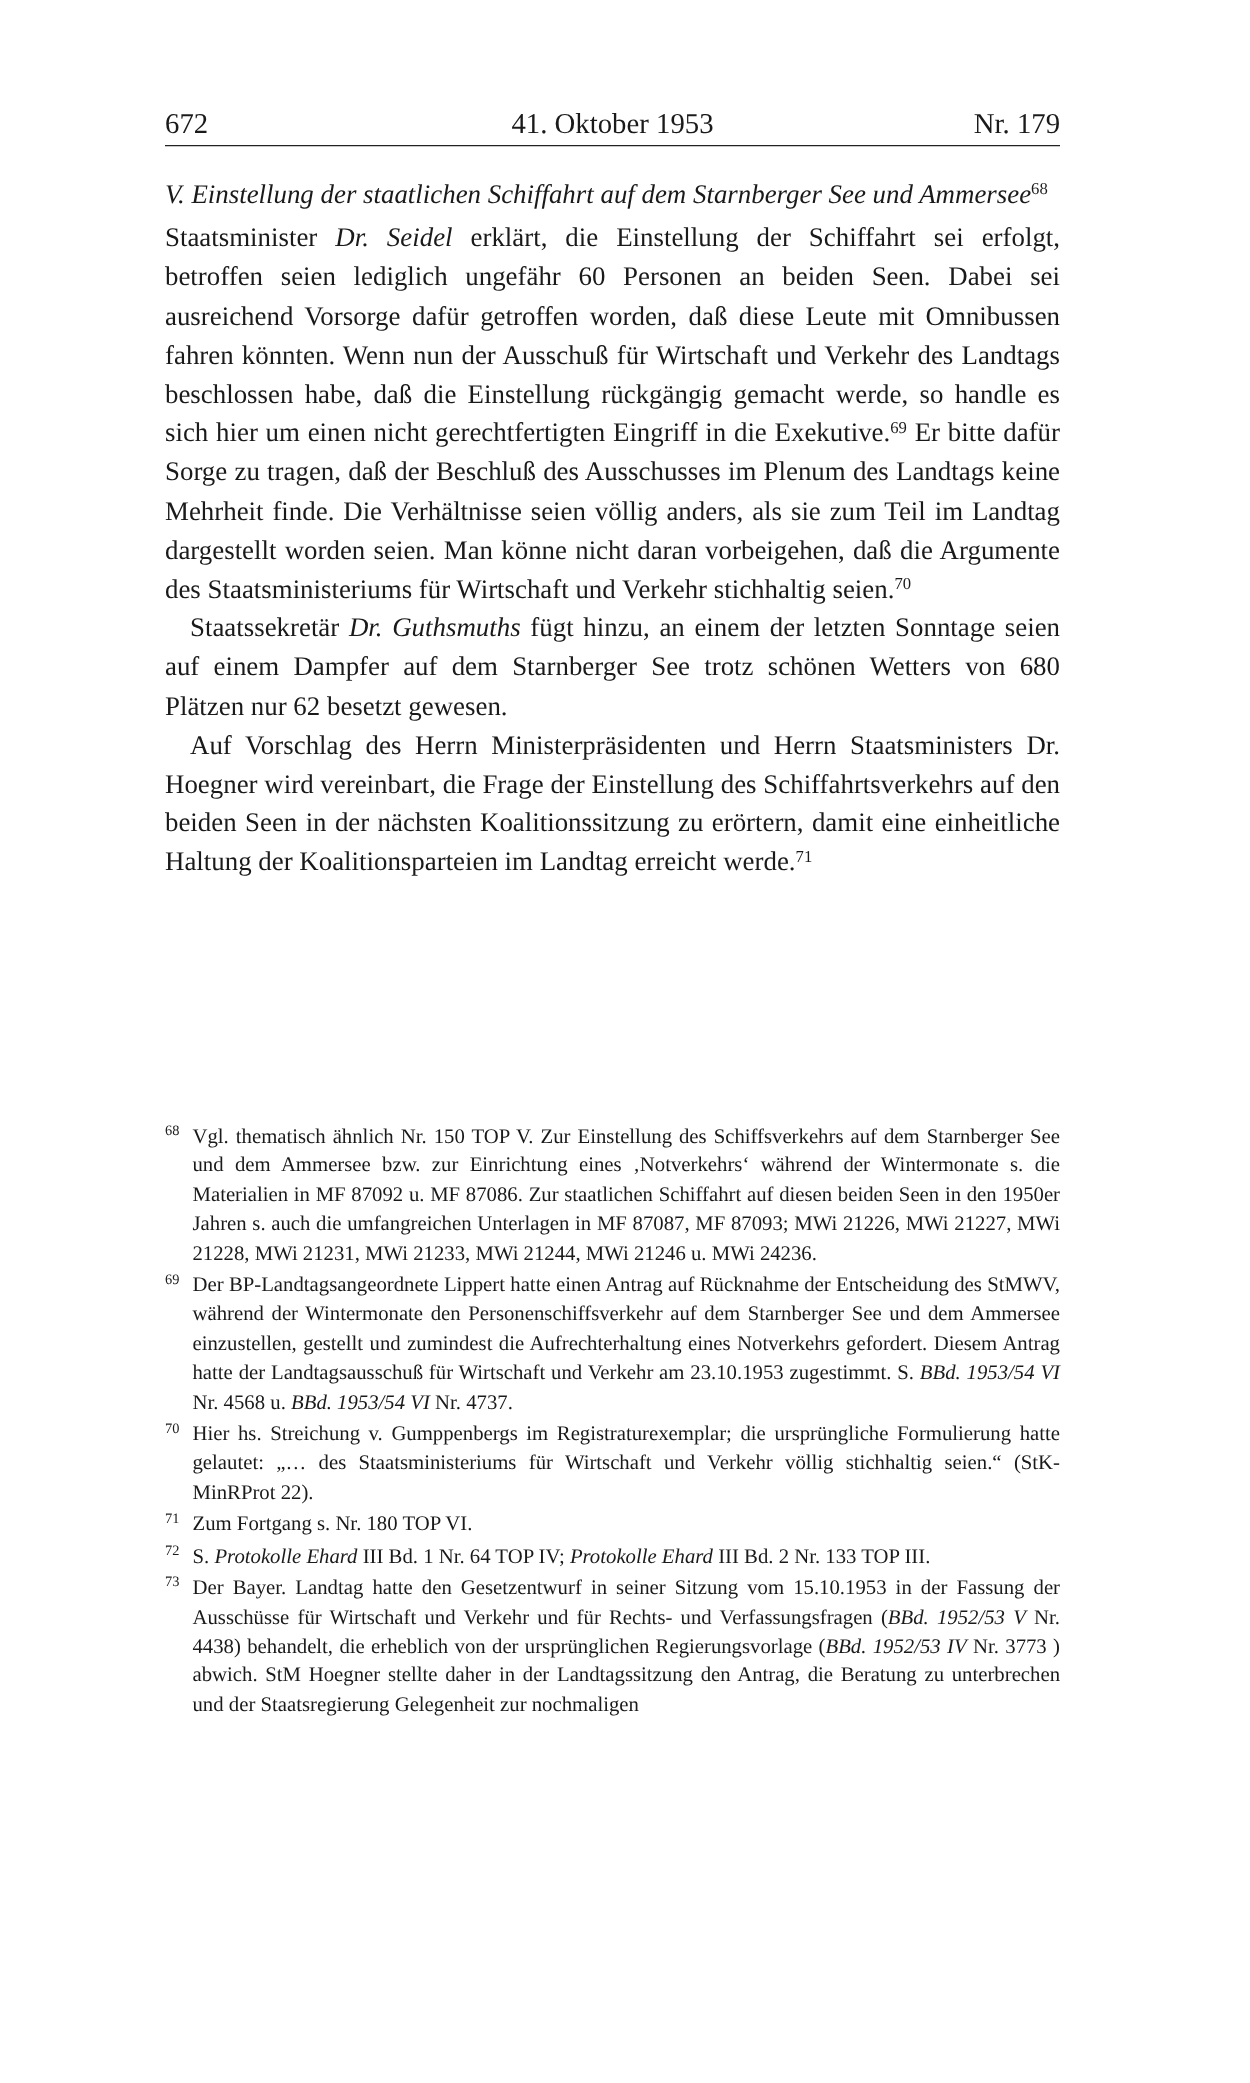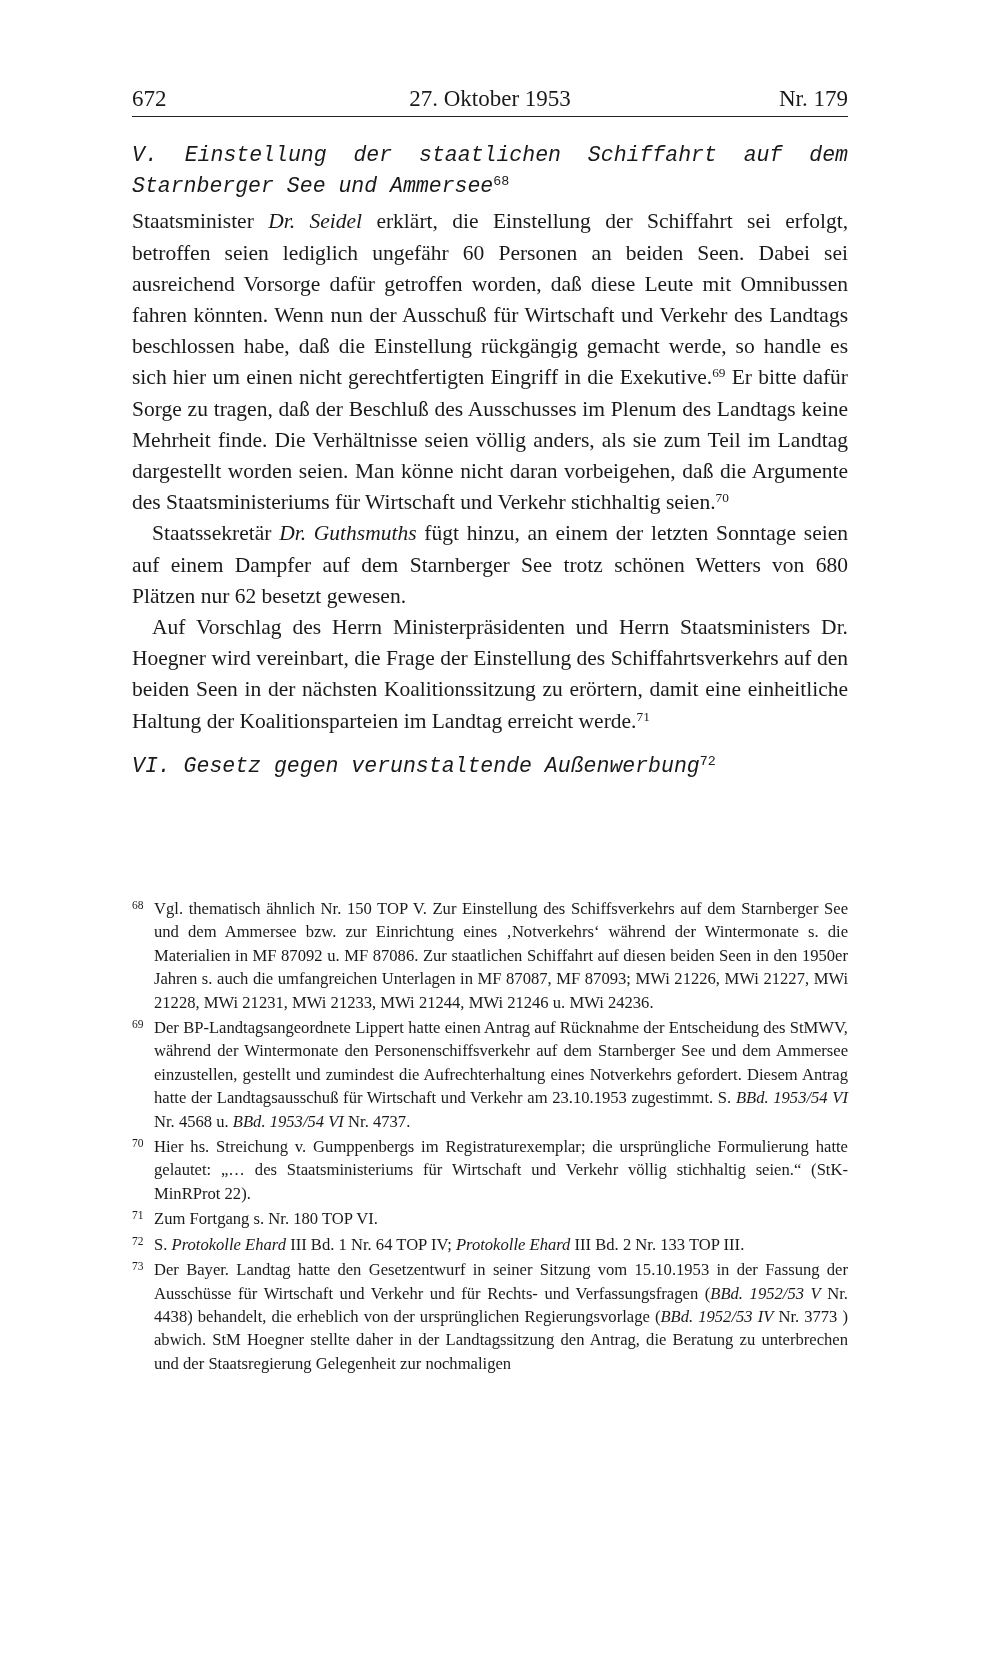--- a/index.html
+++ b/index.html
@@ -8,46 +8,45 @@
   .page { position: absolute; left: 132px; top: 0; width: 716px; }
   .running-head { position: absolute; top: 84px; left: 0; width: 716px; height: 30px;
                   font-size: 23px; line-height: 30px; }
   .rh-left { position: absolute; left: 0; top: 0; }
   .rh-center { position: absolute; left: 0; right: 0; top: 0; text-align: center; }
   .rh-right { position: absolute; right: 0; top: 0; text-align: right; }
   .rule { position: absolute; top: 116px; left: 0; width: 716px; height: 1px; background: #222; }
   .body { position: absolute; top: 140px; left: 0; width: 716px; font-size: 21.5px; line-height: 31.2px; }
   .body p { margin: 0; text-align: justify; }
   .body p.indent { text-indent: 20px; }
-  .sec-head { font-style: italic; margin: 0 0 4px 0 !important; text-align: right; font-family: Liberation Mono, monospace; }
+  .sec-head { font-style: italic; margin: 0 0 4px 0 !important; text-align: right; }
   .sec-head.gap { margin-top: 14px !important; }
   sup { font-size: 0.62em; vertical-align: 0.5em; line-height: 0; font-style: normal; }
   .sec-head sup { font-style: normal; }
   .footnotes { position: absolute; top: 897px; left: 0; width: 716px; font-size: 16.6px; line-height: 23.4px; }
   .fn { position: relative; padding-left: 22px; text-align: justify; margin: 0 0 2px 0; }
   .fn-num { position: absolute; left: 0; top: -3px; font-size: 11.5px; }
   i { }
 </style>
 </head>
 <body>
 
 <div class="page">
   <div class="running-head">
     <span class="rh-left">672</span>
-    <span class="rh-center">27. Oktober 1953</span>
+    <span class="rh-center">41. Oktober 1953</span>
     <span class="rh-right">Nr. 179</span>
   </div>
   <div class="rule"></div>
 
   <div class="body" id="body">
       <p class="sec-head">V. Einstellung der staatlichen Schiffahrt auf dem Starnberger See und Ammersee<sup>68</sup></p>
       <p>Staatsminister <i>Dr. Seidel</i> erklärt, die Einstellung der Schiffahrt sei erfolgt, betroffen seien lediglich ungefähr 60 Personen an beiden Seen. Dabei sei ausreichend Vorsorge dafür getroffen worden, daß diese Leute mit Omnibussen fahren könnten. Wenn nun der Ausschuß für Wirtschaft und Verkehr des Landtags beschlossen habe, daß die Einstellung rückgängig gemacht werde, so handle es sich hier um einen nicht gerechtfertigten Eingriff in die Exekutive.<sup>69</sup> Er bitte dafür Sorge zu tragen, daß der Beschluß des Ausschusses im Plenum des Landtags keine Mehrheit finde. Die Verhältnisse seien völlig anders, als sie zum Teil im Landtag dargestellt worden seien. Man könne nicht daran vorbeigehen, daß die Argumente des Staatsministeriums für Wirtschaft und Verkehr stichhaltig seien.<sup>70</sup></p>
       <p class="indent">Staatssekretär <i>Dr. Guthsmuths</i> fügt hinzu, an einem der letzten Sonntage seien auf einem Dampfer auf dem Starnberger See trotz schönen Wetters von 680 Plätzen nur 62 besetzt gewesen.</p>
       <p class="indent">Auf Vorschlag des Herrn Ministerpräsidenten und Herrn Staatsministers Dr. Hoegner wird vereinbart, die Frage der Einstellung des Schiffahrtsverkehrs auf den beiden Seen in der nächsten Koalitionssitzung zu erörtern, damit eine einheitliche Haltung der Koalitionsparteien im Landtag erreicht werde.<sup>71</sup></p>
-      <p class="sec-head gap">VI. Gesetz gegen verunstaltende Außenwerbung<sup>72</sup></p>
     </div>
 
   <div class="footnotes" id="footnotes">
       <div class="fn"><span class="fn-num">68</span>Vgl. thematisch ähnlich Nr. 150 TOP V. Zur Einstellung des Schiffsverkehrs auf dem Starnberger See und dem Ammersee bzw. zur Einrichtung eines ‚Notverkehrs‘ während der Wintermonate s. die Materialien in MF 87092 u. MF 87086. Zur staatlichen Schiffahrt auf diesen beiden Seen in den 1950er Jahren s. auch die umfangreichen Unterlagen in MF 87087, MF 87093; MWi 21226, MWi 21227, MWi 21228, MWi 21231, MWi 21233, MWi 21244, MWi 21246 u. MWi 24236.</div>
       <div class="fn"><span class="fn-num">69</span>Der BP-Landtagsangeordnete Lippert hatte einen Antrag auf Rücknahme der Entscheidung des StMWV, während der Wintermonate den Personenschiffsverkehr auf dem Starnberger See und dem Ammersee einzustellen, gestellt und zumindest die Aufrechterhaltung eines Notverkehrs gefordert. Diesem Antrag hatte der Landtagsausschuß für Wirtschaft und Verkehr am 23.10.1953 zugestimmt. S. <i>BBd. 1953/54 VI</i> Nr. 4568 u. <i>BBd. 1953/54 VI</i> Nr. 4737.</div>
       <div class="fn"><span class="fn-num">70</span>Hier hs. Streichung v. Gumppenbergs im Registraturexemplar; die ursprüngliche Formulierung hatte gelautet: „… des Staatsministeriums für Wirtschaft und Verkehr völlig stichhaltig seien.“ (StK-MinRProt 22).</div>
       <div class="fn"><span class="fn-num">71</span>Zum Fortgang s. Nr. 180 TOP VI.</div>
       <div class="fn"><span class="fn-num">72</span>S. <i>Protokolle Ehard</i> III Bd. 1 Nr. 64 TOP IV; <i>Protokolle Ehard</i> III Bd. 2 Nr. 133 TOP III.</div>
       <div class="fn"><span class="fn-num">73</span>Der Bayer. Landtag hatte den Gesetzentwurf in seiner Sitzung vom 15.10.1953 in der Fassung der Ausschüsse für Wirtschaft und Verkehr und für Rechts- und Verfassungsfragen (<i>BBd. 1952/53 V</i> Nr. 4438) behandelt, die erheblich von der ursprünglichen Regierungsvorlage (<i>BBd. 1952/53 IV</i> Nr. 3773 ) abwich. StM Hoegner stellte daher in der Landtagssitzung den Antrag, die Beratung zu unterbrechen und der Staatsregierung Gelegenheit zur nochmaligen</div>
     </div>

